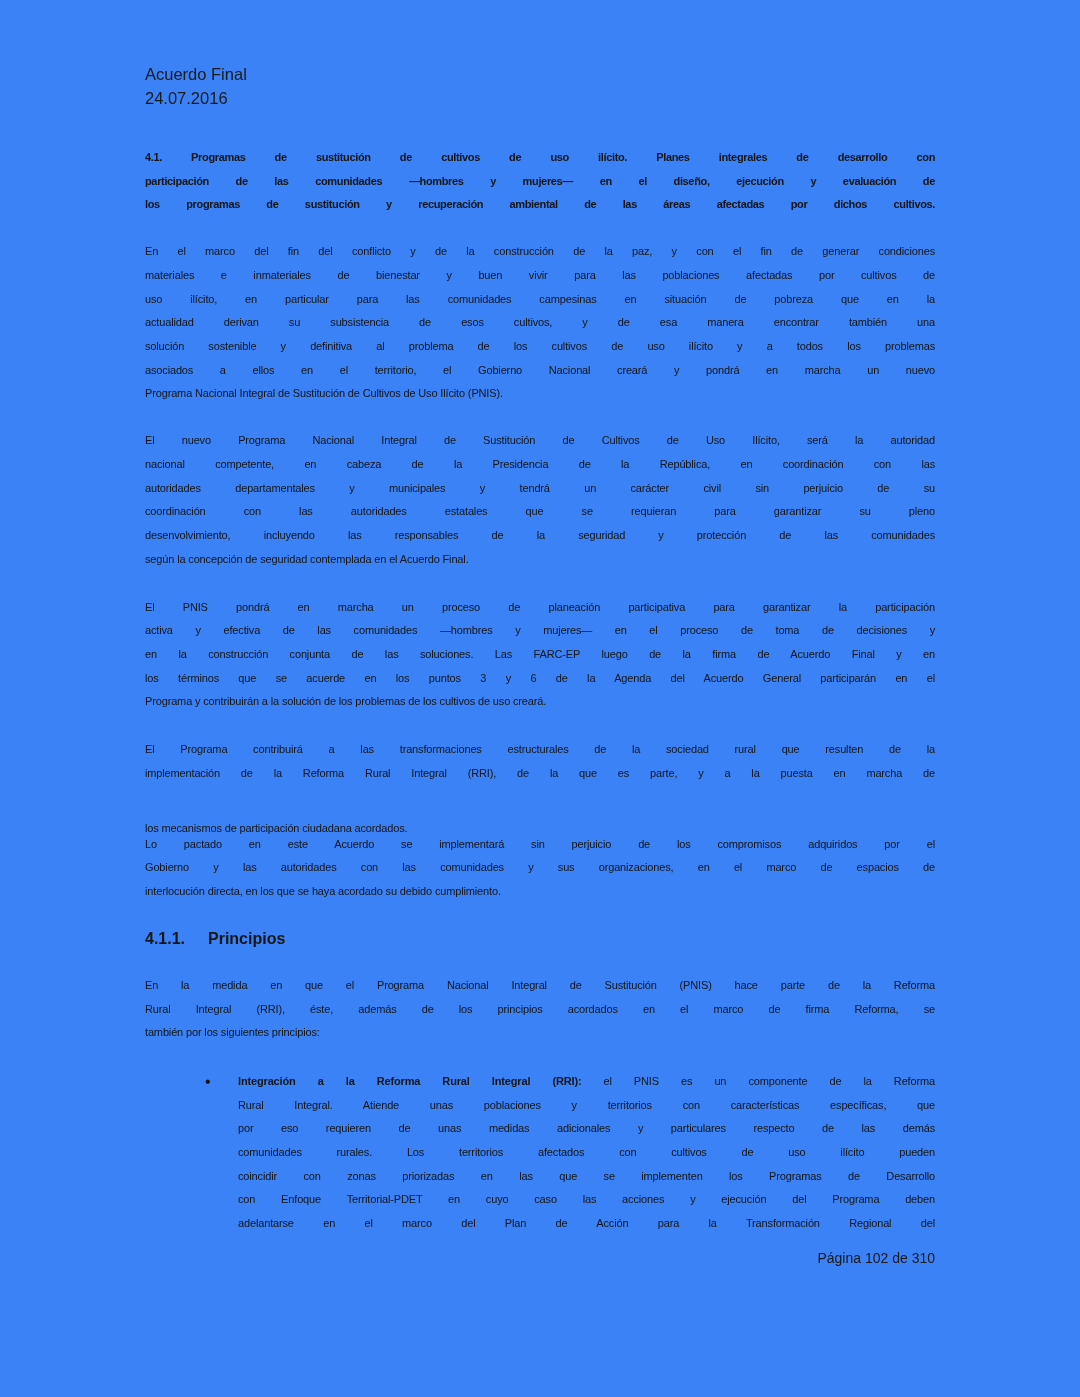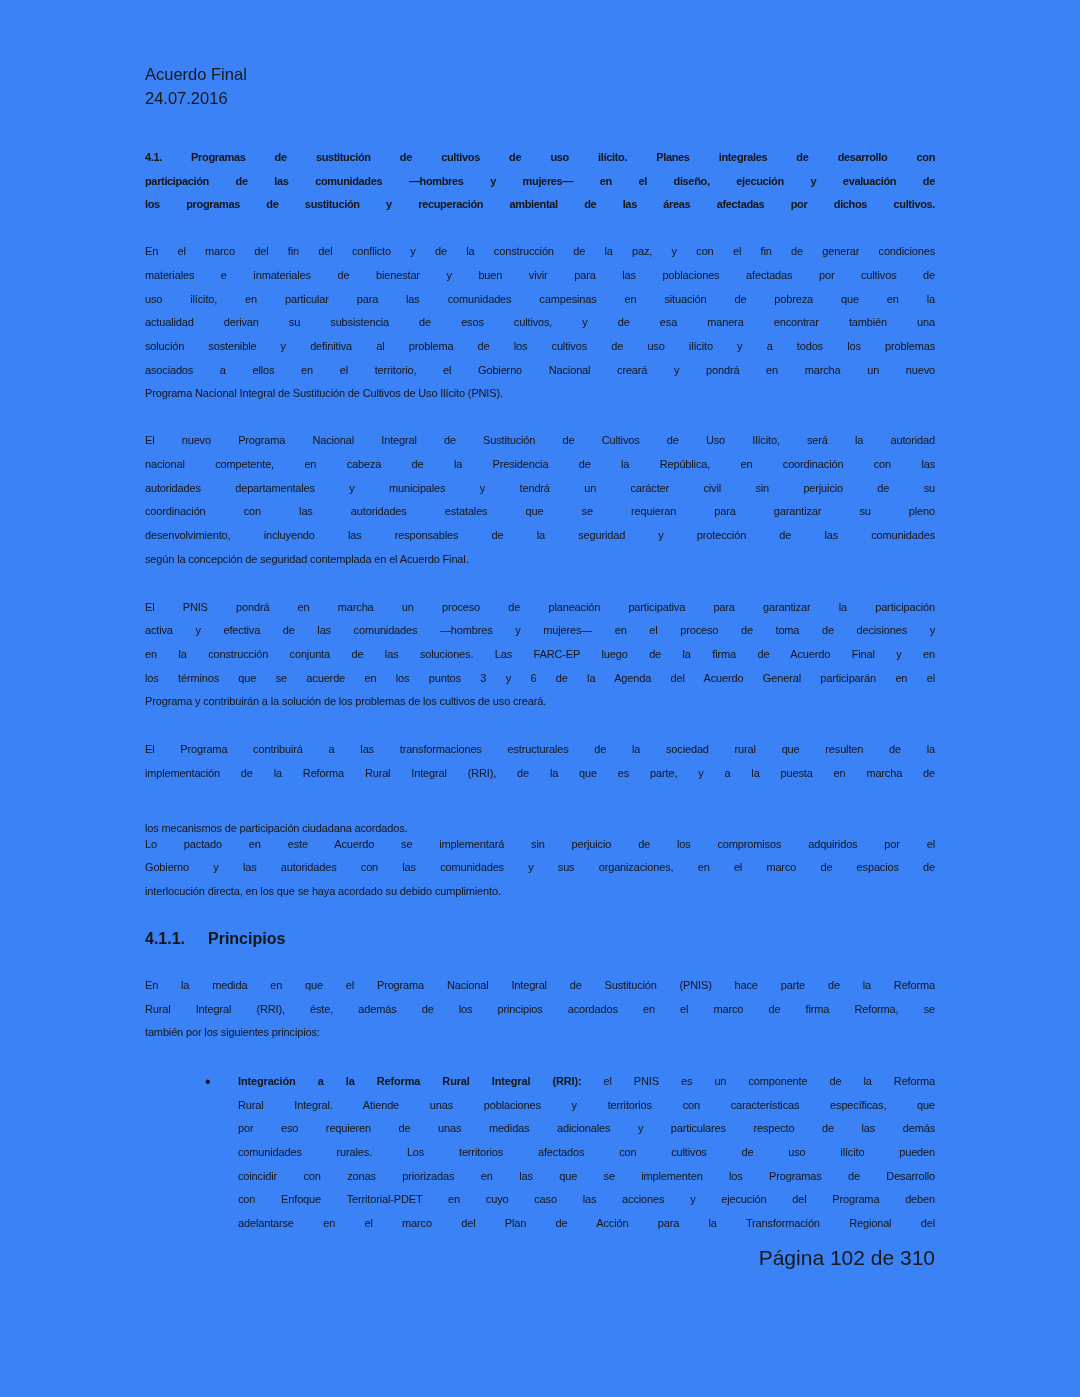--- a/index.html
+++ b/index.html
@@ -6,21 +6,21 @@
     body { width: 1080px; height: 1397px; position: relative; overflow: hidden; }
     .page { position: absolute; left: 0; top: 0; width: 1080px; height: 1397px; background: #3b82f6; color: #111; font-family: "Liberation Sans", sans-serif; }
     .hdr { position: absolute; left: 145px; font-size: 16.5px; line-height: 24px; color: #1a1a1a; }
     .line { position: absolute; left: 145px; width: 790px; font-size: 11px; line-height: 23.5px; white-space: nowrap; text-align: justify; text-align-last: justify; color: #161616; letter-spacing: -0.15px; }
     .line.last { text-align-last: left; }
     .line.b { font-weight: bold; letter-spacing: -0.35px; }
     .bl { left: 238px; width: 697px; }
     .bullet { position: absolute; left: 205px; font-size: 16px; line-height: 23.5px; color: #111; }
     .h2 { position: absolute; left: 145px; font-size: 16px; line-height: 23.5px; font-weight: bold; color: #161616; }
     .h2 .num { display: inline-block; width: 63px; }
-    .footer { position: absolute; right: 145px; top: 1246px; font-size: 21px; line-height: 24px; color: #1a1a1a; }
+    .footer { position: absolute; right: 145px; top: 1246px; font-size: 14px; line-height: 24px; color: #1a1a1a; }
     strong { font-weight: bold; }
   </style>
 </head>
 <body>
 
 <div class="page">
 
   <div class="hdr" style="top:62px">Acuerdo Final</div>
   <div class="hdr" style="top:86px">24.07.2016</div>
 

